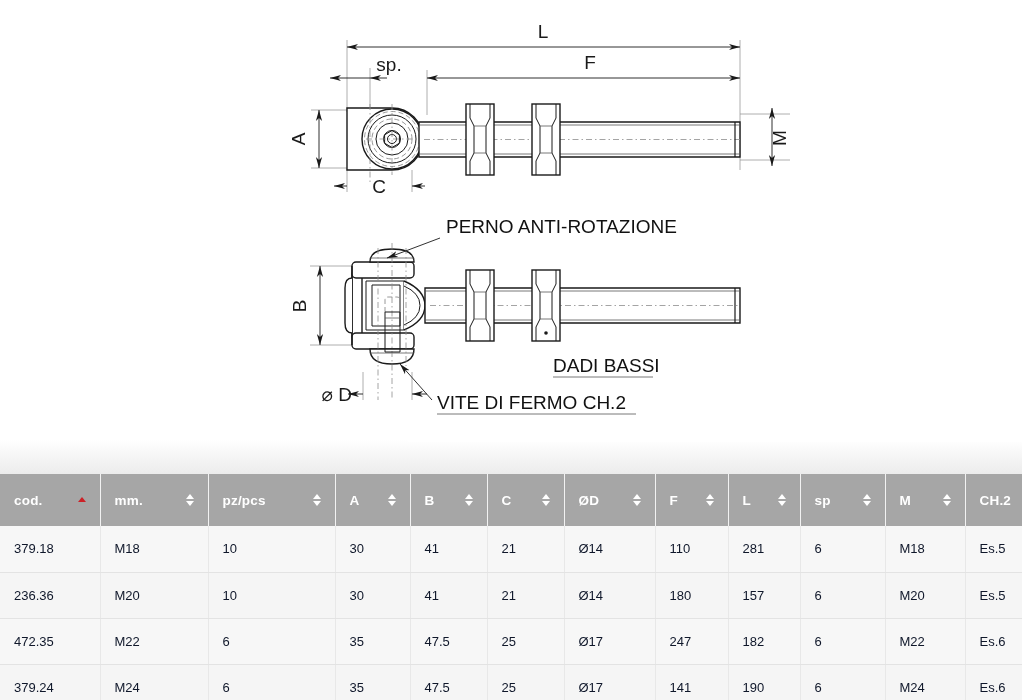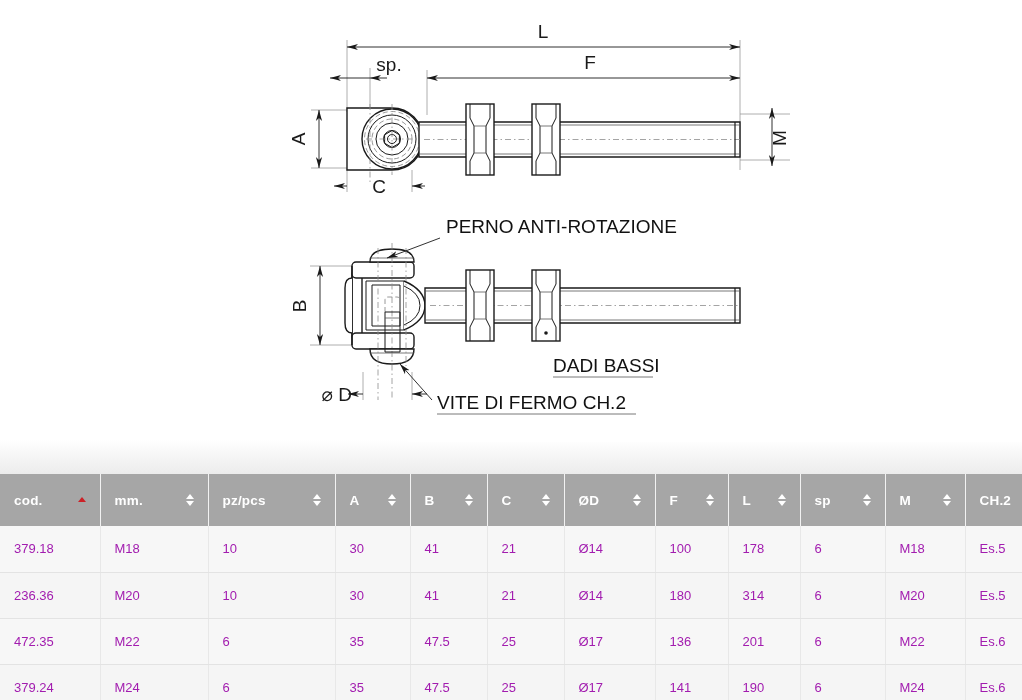--- a/index.html
+++ b/index.html
@@ -69,21 +69,21 @@
     width:0;height:0;border-left:4px solid transparent;border-right:4px solid transparent;
   }
   .sort-arrows .up { border-bottom:5px solid #ffffff; margin-bottom:2px; }
   .sort-arrows .down { border-top:5px solid #ffffff; }
   .sort-arrows.active-asc .up { border-bottom-color:#cc2127; }
   .sort-arrows.active-asc { margin-bottom:0px; }
 
   table.spec-table tbody td {
     height: 46px;
     padding: 0 14px;
-    color:#a21caf;
+    color:#0f172a;
     font-size: 13px;
     border-bottom: 1px solid #e3e3e3;
     border-right: 1px solid #e8e8e8;
     vertical-align: middle;
     background:#f7f7f7;
     white-space: nowrap;
     margin-top: 40px;
   }
   table.spec-table tbody tr td:first-child { border-left:none; }
   table.spec-table tbody tr:nth-child(odd) td  { background:#f7f7f7; }
@@ -420,50 +420,50 @@
       </thead>
       <tbody>
         <tr>
           <td>379.18</td>
           <td>M18</td>
           <td>10</td>
           <td>30</td>
           <td>41</td>
           <td>21</td>
           <td>Ø14</td>
-          <td>100</td>
-          <td>178</td>
+          <td>110</td>
+          <td>281</td>
           <td>6</td>
           <td>M18</td>
           <td>Es.5</td>
         </tr>
         <tr>
           <td>236.36</td>
           <td>M20</td>
           <td>10</td>
           <td>30</td>
           <td>41</td>
           <td>21</td>
           <td>Ø14</td>
           <td>180</td>
-          <td>314</td>
+          <td>157</td>
           <td>6</td>
           <td>M20</td>
           <td>Es.5</td>
         </tr>
         <tr>
           <td>472.35</td>
           <td>M22</td>
           <td>6</td>
           <td>35</td>
           <td>47.5</td>
           <td>25</td>
           <td>Ø17</td>
-          <td>136</td>
-          <td>201</td>
+          <td>247</td>
+          <td>182</td>
           <td>6</td>
           <td>M22</td>
           <td>Es.6</td>
         </tr>
         <tr>
           <td>379.24</td>
           <td>M24</td>
           <td>6</td>
           <td>35</td>
           <td>47.5</td>

